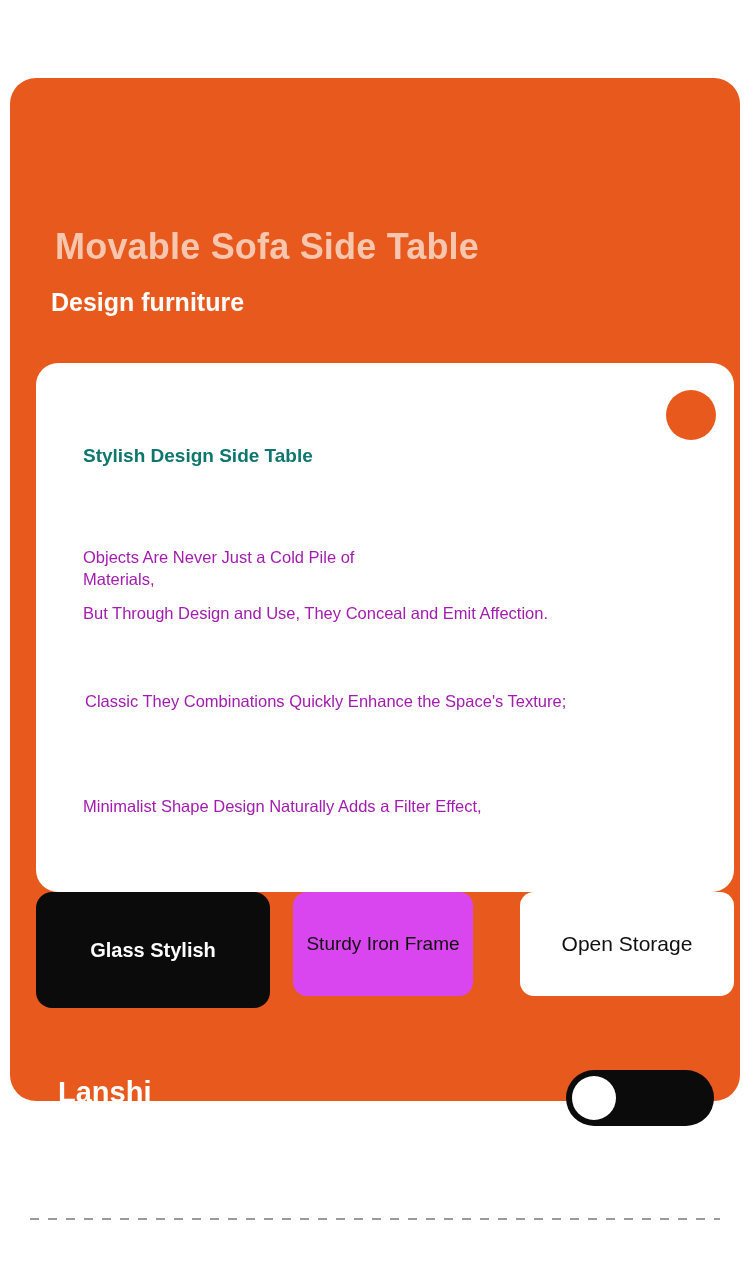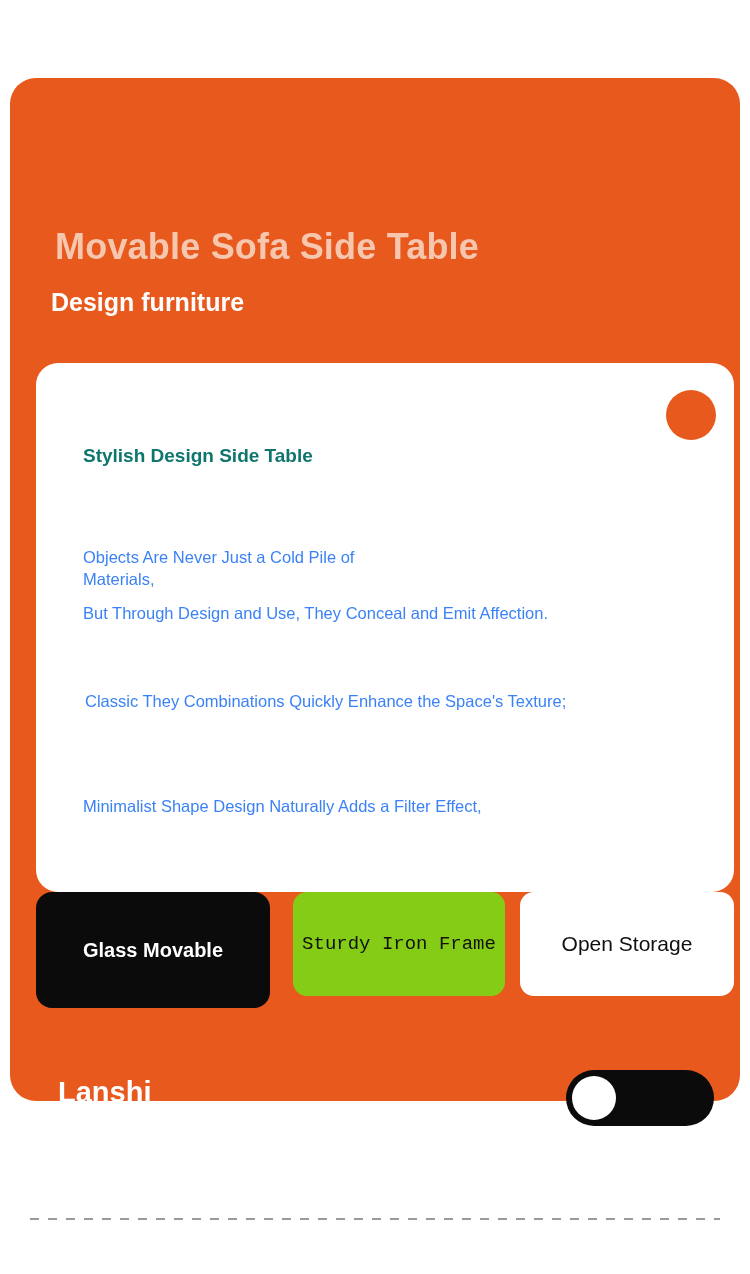--- a/index.html
+++ b/index.html
@@ -73,21 +73,21 @@
     left: 47px;
     top: 82px;
     font-size: 19px;
     font-weight: bold;
     color: #0f766e;
     white-space: nowrap;
   }
 
   .body-text {
     position: absolute;
-    color: #3b82f6;
+    color: #a21caf;
     font-size: 16.5px;
     line-height: 22px;
   }
   .p1 { left: 47px; top: 183px; width: 330px; }
   .p2 { left: 47px; top: 239px; }
   .p3 { left: 49px; top: 327px; }
   .p4 { left: 47px; top: 388px; margin-top: 44px; }
   .p5 { left: 51px; top: 418px; }
 
   .chips {
@@ -113,24 +113,23 @@
     width: 234px;
     height: 116px;
     background: #0B0B0B;
     color: #FFFFFF;
     font-weight: bold;
     font-size: 20px;
     border-radius: 16px;
   }
   .chip-2 {
     left: 257px;
-    width: 212px;
-    background: #84cc16;
+    width: 180px;
+    background: #d946ef;
     color: #111111;
-    font-family: Liberation Mono, monospace;
   }
   .chip-3 {
     left: 484px;
     width: 214px;
     background: #FFFFFF;
     color: #111111;
     font-size: 21px;
   }
 
   .brand {
@@ -188,21 +187,21 @@
   <div class="panel">
     <div class="panel-dot"></div>
     <div class="panel-title">Stylish Design Side Table</div>
     <div class="body-text p1">Objects Are Never Just a Cold Pile of Materials,</div>
     <div class="body-text p2">But Through Design and Use, They Conceal and Emit Affection.</div>
     <div class="body-text p3">Classic They Combinations Quickly Enhance the Space's Texture;</div>
     <div class="body-text p4">Minimalist Shape Design Naturally Adds a Filter Effect,</div>
   </div>
 
   <div class="chips">
-    <div class="chip chip-1">Glass Movable</div>
+    <div class="chip chip-1">Glass Stylish</div>
     <div class="chip chip-2">Sturdy Iron Frame</div>
     <div class="chip chip-3">Open Storage</div>
   </div>
 
   <div class="brand">Lanshi</div>
 
   <div class="toggle">
     <div class="toggle-knob"></div>
   </div>
 

